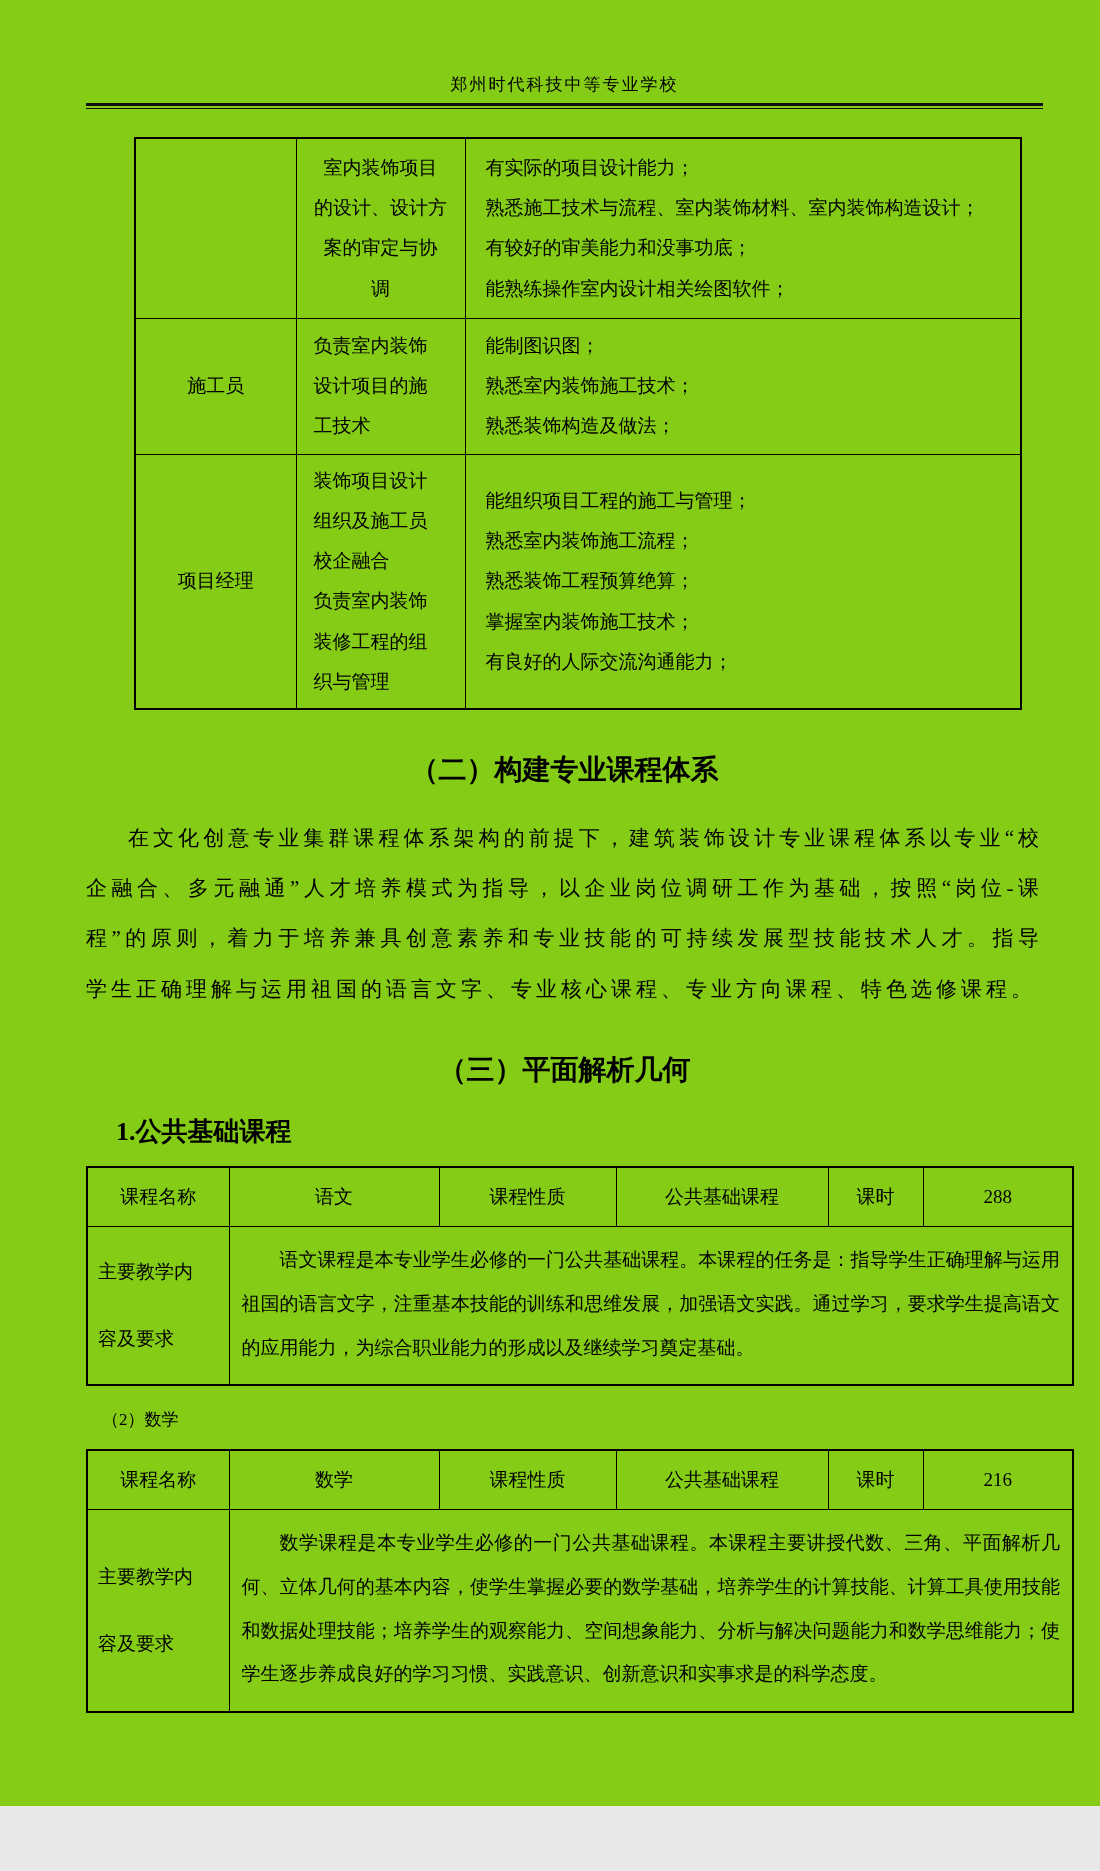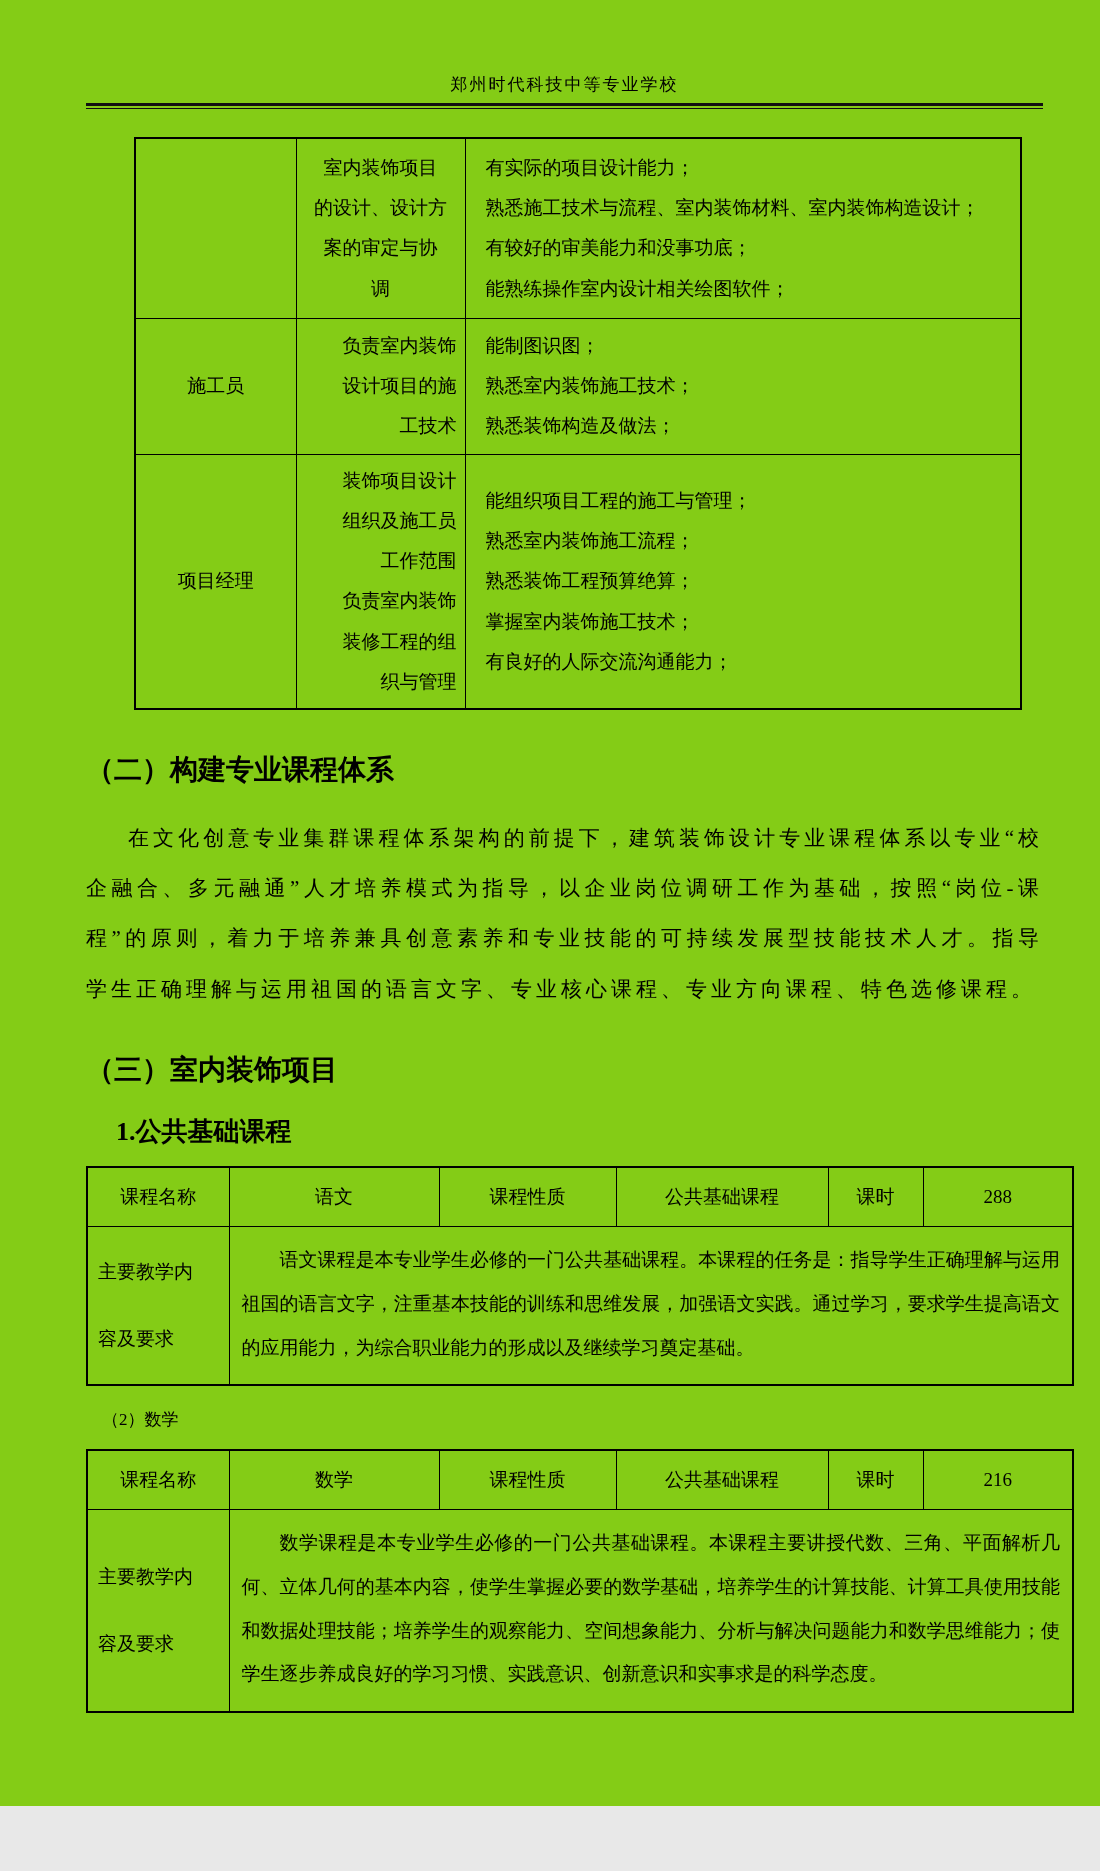--- a/index.html
+++ b/index.html
@@ -13,28 +13,28 @@
   .header-rule { margin-top:7px; border-top:3px solid #111; border-bottom:1px solid #111; height:2px; }
 
   
   table { border-collapse:collapse; }
   .position-table { margin:28px 0 0 48px; width:886px; table-layout:fixed; border:2px solid #000; }
   .position-table td { border:1px solid #000; font-size:19px; vertical-align:middle; }
   .position-table tr.r1 { height:180px; }
   .position-table tr.r2 { height:136px; }
   .position-table tr.r3 { height:238px; }
   .pos-cell { text-align:center; }
-  .duty-cell { white-space:pre-line; line-height:2.12; padding:6px 8px 6px 17px; text-align:right; }
+  .duty-cell { white-space:pre-line; line-height:2.12; padding:6px 8px 6px 17px; text-align:left; }
   .duty-cell.center { text-align:center; padding:6px 6px;margin-top:36px; }
   .req-cell { white-space:pre-line; line-height:2.12; padding:6px 10px 6px 20px; text-align:left; }
 
   
   .sec-heading {
     font-family:"Liberation Sans","DejaVu Sans",sans-serif;
-    font-size:28px; font-weight:bold; line-height:1.3; margin:42px 0 0 0;
+    font-size:28px; font-weight:bold; line-height:1.3; margin:42px 0 0 0;text-align:center;
   }
   .sec-heading.second { margin-top:38px; }
   .body-para {
     font-size:21px; line-height:2.4; letter-spacing:4px;
     text-align:justify; text-indent:2em; margin:24px 0 0 0;
   }
   .sub-heading { font-size:26px; font-weight:bold; line-height:1.3; margin:26px 0 0 30px; }
   .course-label { font-size:17px; margin:22px 0 6px 16px; }
 
   
@@ -78,38 +78,38 @@
 设计项目的施
 工技术</td>
         <td class="req-cell">能制图识图；
 熟悉室内装饰施工技术；
 熟悉装饰构造及做法；</td>
       </tr>
       <tr class="r3">
         <td class="pos-cell">项目经理</td>
         <td class="duty-cell">装饰项目设计
 组织及施工员
-工作范围
+校企融合
 负责室内装饰
 装修工程的组
 织与管理</td>
         <td class="req-cell">能组织项目工程的施工与管理；
 熟悉室内装饰施工流程；
 熟悉装饰工程预算绝算；
 掌握室内装饰施工技术；
 有良好的人际交流沟通能力；</td>
       </tr>
     </tbody>
   </table>
 
   <h2 class="sec-heading">（二）构建专业课程体系</h2>
 
   <p class="body-para">在文化创意专业集群课程体系架构的前提下，建筑装饰设计专业课程体系以专业“校企融合、多元融通”人才培养模式为指导，以企业岗位调研工作为基础，按照“岗位-课程”的原则，着力于培养兼具创意素养和专业技能的可持续发展型技能技术人才。指导学生正确理解与运用祖国的语言文字、专业核心课程、专业方向课程、特色选修课程。</p>
 
-  <h2 class="sec-heading second">（三）室内装饰项目</h2>
+  <h2 class="sec-heading second">（三）平面解析几何</h2>
 
   <h3 class="sub-heading">1.公共基础课程</h3>
 
 
   <table class="course-table">
     <colgroup>
       <col style="width:142px">
         <col style="width:210px">
         <col style="width:177px">
       <col style="width:212px">

